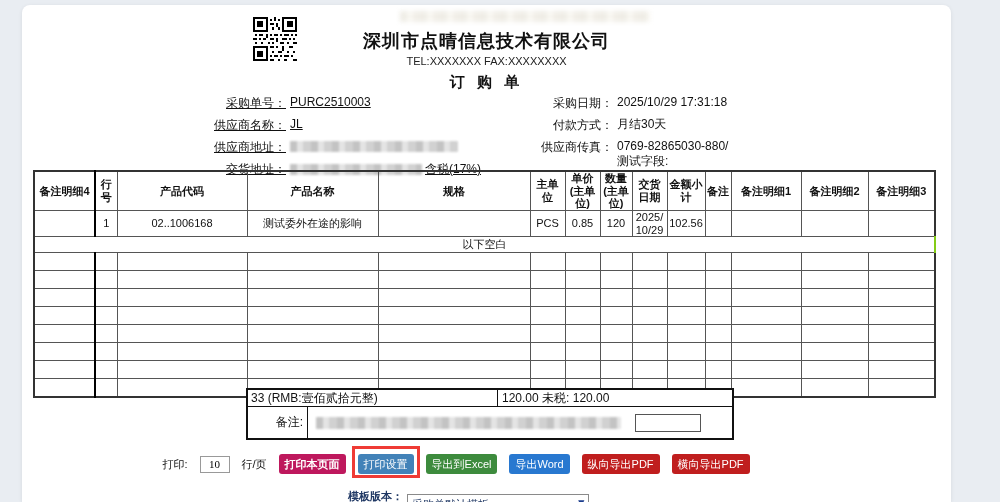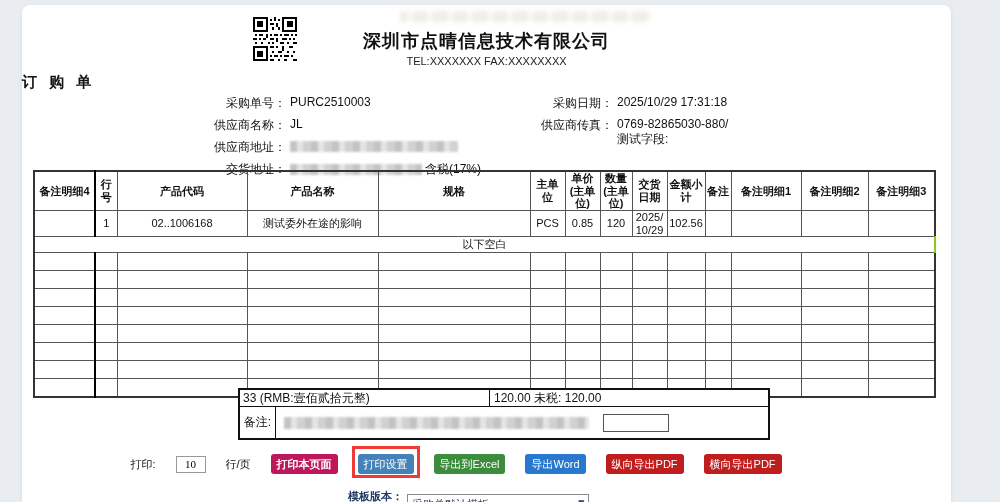--- a/index.html
+++ b/index.html
@@ -8,57 +8,57 @@
   .page { position:absolute; left:22px; top:5px; width:929px; height:497px;
     background:#fff; border-radius:8px 8px 0 0; box-shadow:0 1px 4px rgba(0,0,0,.08); }
   .wm-strip { position:absolute; left:378px; top:6px; width:250px; height:11px;
     background:repeating-linear-gradient(90deg,#eceae2 0 7px,#f8f6f0 7px 13px,#efece4 13px 20px);
     filter:blur(2px); opacity:.85; }
   .qr { position:absolute; left:231px; top:12px; width:44px; height:44px; }
   .company { position:absolute; left:0; top:24px; width:100%; text-align:center;
     font-size:18px; font-weight:bold; color:#111; letter-spacing:1px; }
   .contact { position:absolute; left:0; top:50px; width:100%; text-align:center;
     font-size:11px; color:#222; }
-  .doc-title { position:absolute; left:0; top:68px; width:100%; 
+  .doc-title { position:absolute; left:0; top:68px; width:100%; text-align:center;
     font-size:15px; font-weight:bold; color:#111; letter-spacing:4px; }
   .info-block { position:absolute; font-size:12px; color:#111; }
-  .info-left { left:178px; top:90px; width:290px; }
+  .info-left { left:178px; top:90px; width:290px;text-decoration:underline; }
   .info-right { left:505px; top:90px; width:240px; }
   .info-row { display:flex; align-items:flex-start; margin-bottom:5px; min-height:17px; }
   .info-label { width:86px; text-align:right; flex:none; }
   .info-value { margin-left:4px; }
   .info-right .info-value { width:118px; line-height:1.25; }
   .redacted { display:inline-block; height:11px; border-radius:1px; vertical-align:middle;
     background:repeating-linear-gradient(90deg,#b5b5b5 0 7px,#dedede 7px 13px,#c6c6c6 13px 21px);
     filter:blur(1.3px); opacity:.8; }
   .red-addr1 { width:168px; } .red-addr2 { width:132px; margin-right:3px; }
   .red-remark { width:305px; height:12px; }
   .po-table { position:absolute; left:11px; top:165px; width:901px;
     border-collapse:collapse; table-layout:fixed; font-size:11px; color:#111; }
   .po-table th, .po-table td { border:1px solid #555; text-align:center;
     vertical-align:middle; padding:0 1px; word-break:break-all; line-height:1.15; }
   .po-table { border:2px solid #333; }
   .po-table th { height:37px; font-weight:bold; }
   .po-table td { height:18px; }
   .po-table tr.data-row td { height:26px; }
   .po-table th.c0, .po-table td.c0 { border-right:2px solid #000; }
   .po-table td.note-cell { border-right:2px solid #84cc16; height:16px; }
-  .summary-box { position:absolute; left:216px; top:383px; width:532px;
+  .summary-box { position:absolute; left:224px; top:383px; width:488px;
     border:2px solid #111; background:#fff; font-size:12px; color:#111; z-index:5; }
   .summary-top { display:flex; border-bottom:1px solid #111; height:17px; line-height:16px; }
   .sum-qty { width:250px; border-right:1px solid #111; padding-left:3px; }
   .sum-amt { flex:1; padding-left:4px; }
-  .summary-bottom { display:flex; align-items:center; height:31px; }
+  .summary-bottom { display:flex; align-items:center; height:31px;padding-left:24px; }
   .remark-label { width:36px; text-align:center; border-right:1px solid #111;
     height:100%; display:flex; align-items:center; justify-content:center; flex:none; }
   .remark-value { margin-left:8px; display:flex; align-items:center; flex:1; }
   .remark-extra-box { width:66px; height:18px; border:1px solid #555; margin-left:14px;
     margin-right:8px; background:#fff; }
   .controls-row1 { position:absolute; left:0; top:449px; width:848px; display:flex;
-    justify-content:center; align-items:center; gap:20px; font-size:11px; color:#111;padding-left:20px; }
+    justify-content:center; align-items:center; gap:12px; font-size:11px; color:#111;padding-left:20px; }
   .rows-input { width:30px; height:17px; border:1px solid #999; text-align:center;
     font-size:11px; font-family:Liberation Serif, serif; }
   .btn { border:none; border-radius:3px; color:#fff; font-size:11px; padding:4px 6px;
     font-family:"Liberation Sans",sans-serif; cursor:pointer; white-space:nowrap; line-height:1.1; }
   .anno-wrap { position:relative; display:inline-flex; }
   .anno-box { position:absolute; left:-6px; right:-6px; top:-8px; bottom:-4px;
     border:3px solid #ef3b35; pointer-events:none; }
   .controls-row2 { position:absolute; left:0; top:473px; width:801px; display:flex;
     justify-content:center; align-items:center; gap:4px; padding-left:92px;
     font-size:11px; color:#203864; font-weight:bold; }
@@ -165,20 +165,24 @@
       <span class="info-value"><span class="redacted red-addr2"></span><span>含税(17%)</span></span>
     </div>
   </div>
 
   <div class="info-block info-right">
     <div class="info-row">
       <span class="info-label">采购日期：</span>
       <span class="info-value">2025/10/29 17:31:18</span>
     </div>
     <div class="info-row">
+      <span class="info-label">付款方式：</span>
+      <span class="info-value">月结30天</span>
+    </div>
+    <div class="info-row">
       <span class="info-label">供应商传真：</span>
       <span class="info-value">0769-82865030-880/测试字段:</span>
     </div>
   </div>
 
   <table class="po-table" id="po-table">
       <colgroup>
         <col style="width: 61px;">
         <col style="width: 22px;">
         <col style="width: 130px;">

